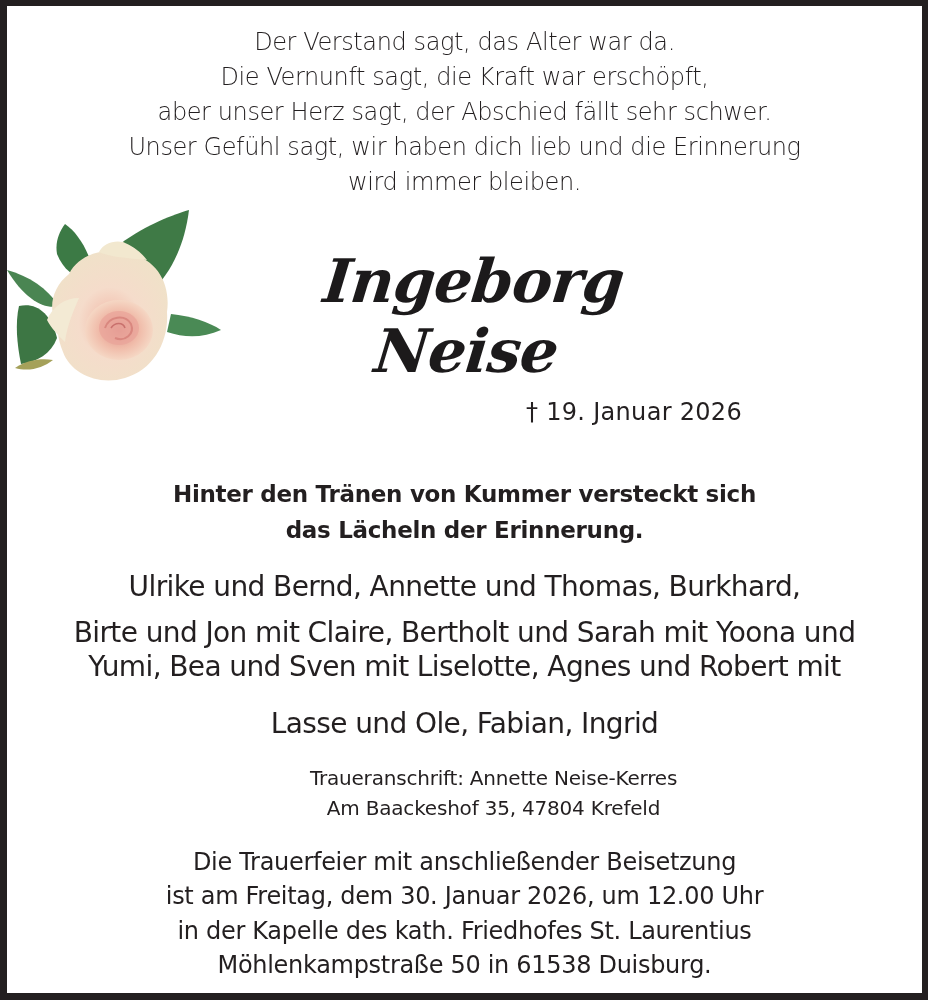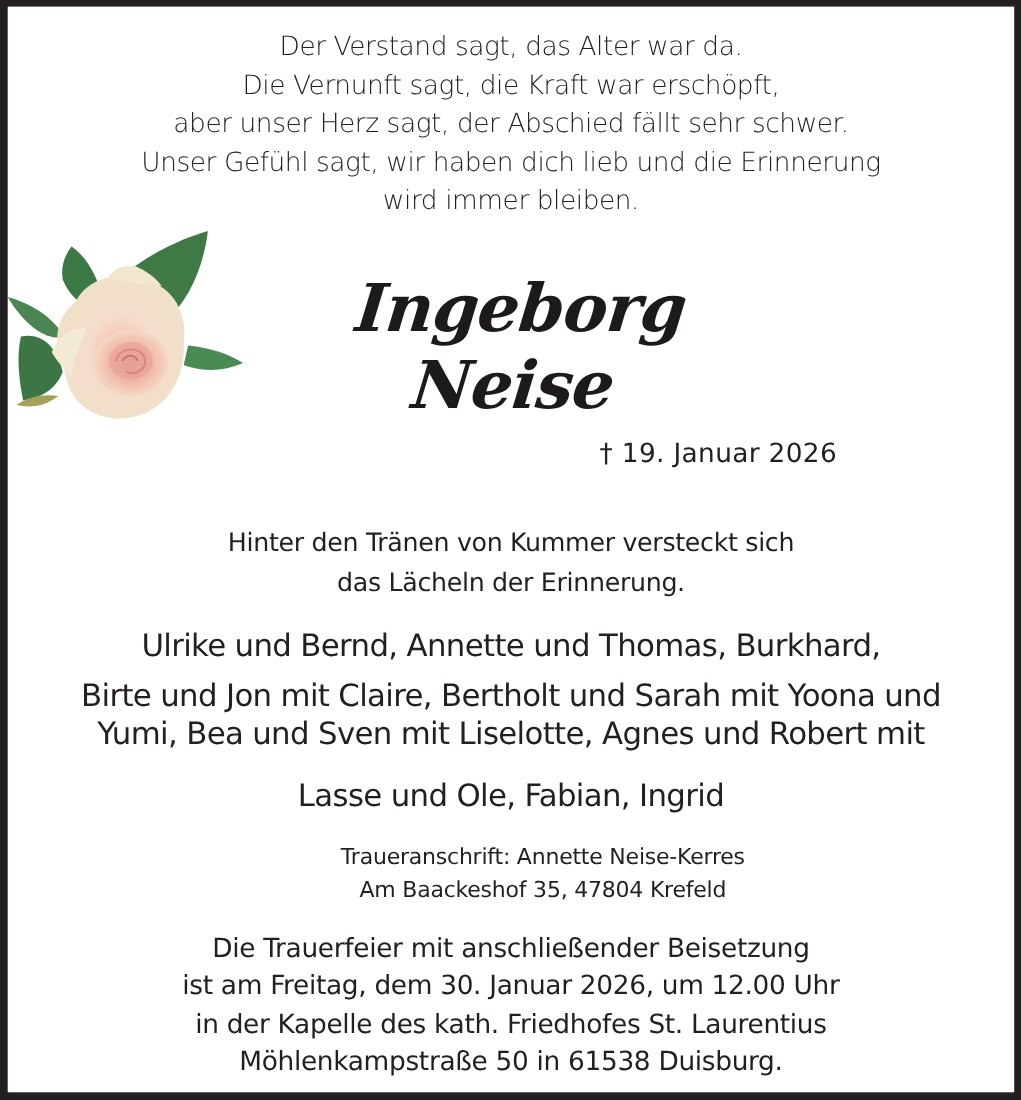--- a/index.html
+++ b/index.html
@@ -12,21 +12,21 @@
     .line { position: absolute; left: 0; width: 100%; text-align: center; white-space: nowrap; }
     .poem .line { font-size: 24px; letter-spacing: -0.4px; font-weight: 300; }
     .name {
       position: absolute; left: 228px; width: 470px; top: 240px; text-align: center;
       font-family: "DejaVu Serif", "Liberation Serif", serif;
       font-style: italic; font-weight: bold; font-size: 60px; letter-spacing: -1px;
       color: #1c1a1b; transform: skewX(-6deg);
     }
     .birthname { font-size: 20px; letter-spacing: 0.3px; }
     .dates { position: absolute; top: 392px; font-size: 24px; white-space: nowrap; letter-spacing: 0.3px; }
-    .quote2 { font-size: 23px; letter-spacing: -0.3px; }
+    .quote2 { font-size: 23px; letter-spacing: -0.3px; font-weight: bold; }
     .family { font-size: 28px; letter-spacing: -0.6px; }
     .addr { font-size: 20px; letter-spacing: -0.2px; margin-left: 29px; }
     .service { font-size: 24px; letter-spacing: -0.3px; }
     .rose { position: absolute; left: 0; top: 196px; width: 218px; height: 186px; }
   </style>
 </head>
 <body>
 
 <div class="card">
 
@@ -65,21 +65,21 @@
 
     <ellipse cx="112" cy="128" rx="34" ry="30" fill="url(#core)"></ellipse>
     <ellipse cx="112" cy="126" rx="20" ry="17" fill="#eaa49a" opacity="0.75"></ellipse>
     <path d="M98 126 C102 114 118 112 124 122 C128 132 118 140 108 136" fill="none" stroke="#d9877f" stroke-width="2"></path>
     <path d="M104 126 C108 120 116 120 118 126" fill="none" stroke="#c9716d" stroke-width="1.6"></path>
   </svg>
 
   <div class="name">Ingeborg Neise</div>
 
 
-  <div class="dates" style="left:538px">† 19. Januar 2026</div>
+  <div class="dates" style="left:519px">† 19. Januar 2026</div>
 
   <div>
     <div class="line quote2" style="top:475px">Hinter den Tränen von Kummer versteckt sich</div>
     <div class="line quote2" style="top:511px">das Lächeln der Erinnerung.</div>
   </div>
 
   <div>
     <div class="line family" style="top:564px">Ulrike und Bernd, Annette und Thomas, Burkhard,</div>
     <div class="line family" style="top:610px">Birte und Jon mit Claire, Bertholt und Sarah mit Yoona und</div>
     <div class="line family" style="top:644px">Yumi, Bea und Sven mit Liselotte, Agnes und Robert mit</div>

